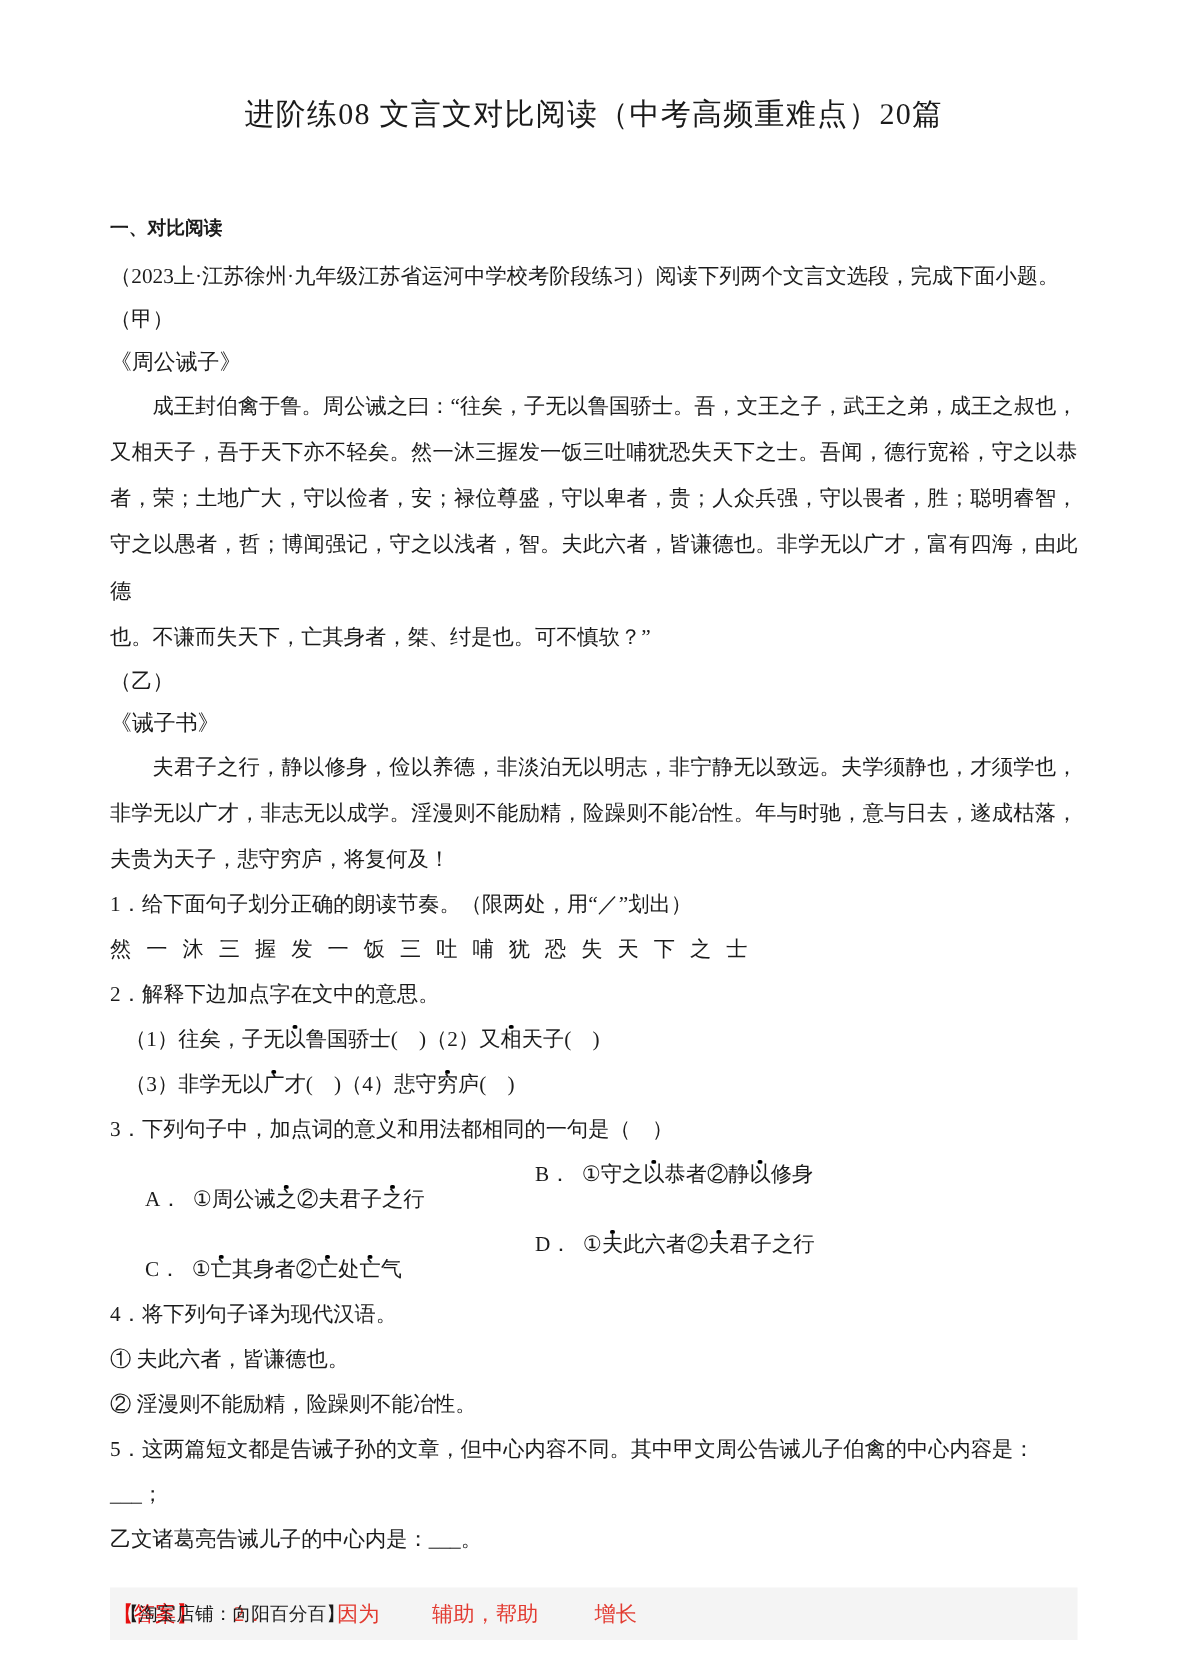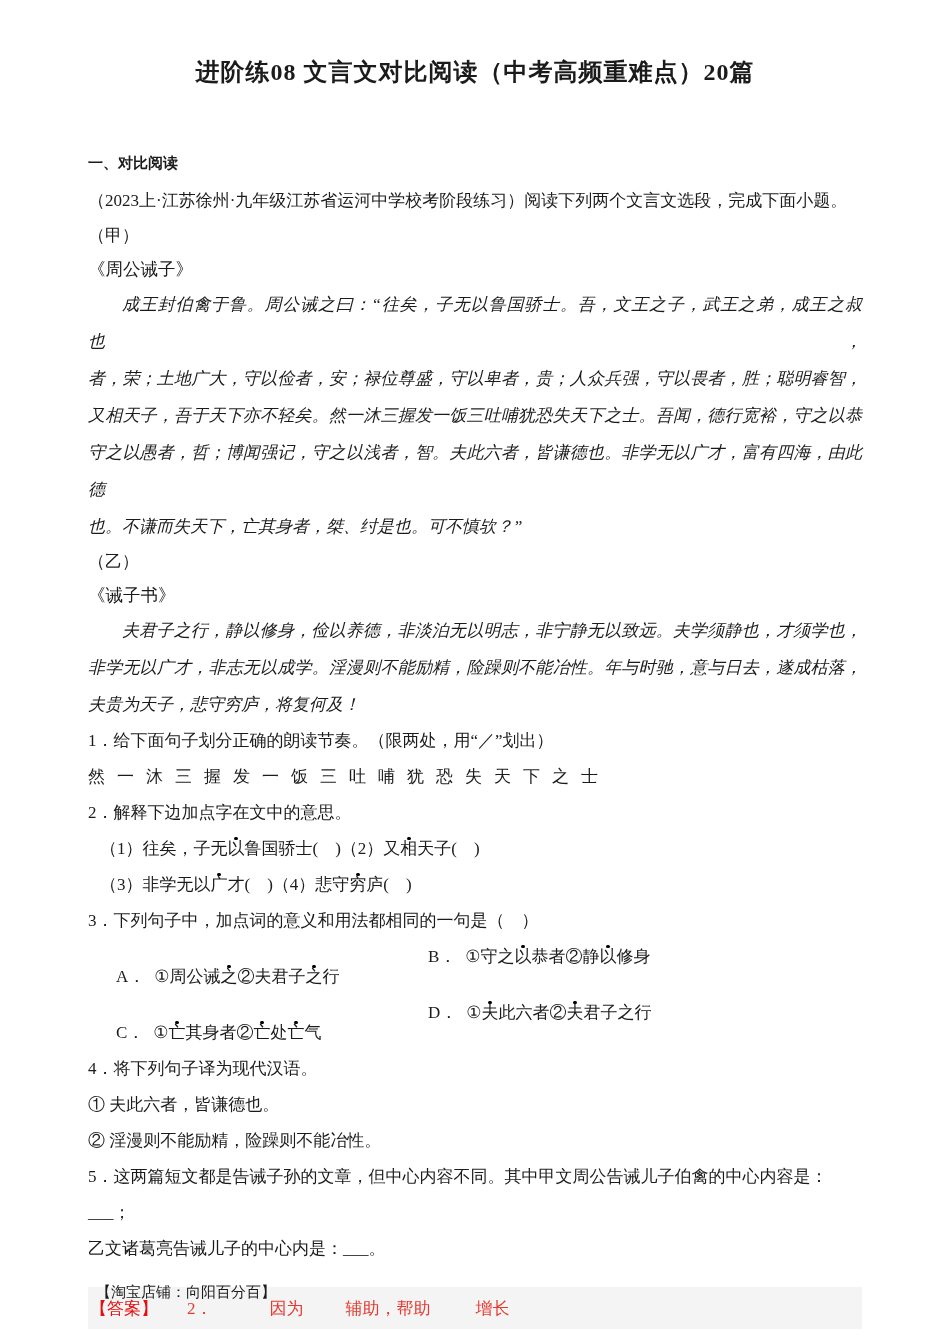--- a/index.html
+++ b/index.html
@@ -7,44 +7,43 @@
     position:relative;
     width:950px;height:1344px;
     box-sizing:border-box;
     padding:0 88px;
     background:#ffffff;
     color:#1b1b1b;
     font-family:"Liberation Serif","DejaVu Serif",serif;
     overflow:hidden;
   }
   .title{
-    margin:56px 0 0 0;
+    margin:76px 0 0 0;
     line-height:32px;
     font-size:24px;
-    font-weight:bold;
+    font-weight:normal;
     text-align:center;
     letter-spacing:1px;
   }
   .heading{
     margin-top:56px;
     line-height:38px;
     font-size:15px;
     font-weight:bold;
   }
   .intro{line-height:37px;font-size:17px;}
   .plabel{line-height:34px;font-size:17px;}
   .ptitle{
     line-height:33px;
     font-size:17.5px;
     text-align:left;
   }
   .passage .pline{
     line-height:37px;
     font-size:17px;
-    font-style:italic;
   }
   .passage .pline.ind{text-indent:2em;}
   .passage .pline.jst{text-align:justify;text-align-last:justify;}
   .qline{line-height:36px;font-size:17px;}
   .spaced{letter-spacing:12px;}
   .sub{margin-left:12px;}
   .opt-row{display:flex;margin-left:28px;}
   .opt-l{width:312px;margin-top:20px;}
   .opt-label{margin-right:9px;}
   .seg-dot{position:relative;}
@@ -85,22 +84,22 @@
   <h1 class="title">进阶练08 文言文对比阅读（中考高频重难点）20篇</h1>
 
   <div class="heading">一、对比阅读</div>
 
   <div class="intro">（2023上·江苏徐州·九年级江苏省运河中学校考阶段练习）阅读下列两个文言文选段，完成下面小题。</div>
 
   <div class="plabel">（甲）</div>
   <div class="ptitle">《周公诫子》</div>
   <div class="passage">
       <div class="pline jst ind">成王封伯禽于鲁。周公诫之曰：“往矣，子无以鲁国骄士。吾，文王之子，武王之弟，成王之叔也，</div>
+      <div class="pline jst">又相天子，吾于天下亦不轻矣。然一沐三握发一饭三吐哺犹恐失天下之士。吾闻，德行宽裕，守之以恭</div>
       <div class="pline jst">者，荣；土地广大，守以俭者，安；禄位尊盛，守以卑者，贵；人众兵强，守以畏者，胜；聪明睿智，</div>
-      <div class="pline jst">又相天子，吾于天下亦不轻矣。然一沐三握发一饭三吐哺犹恐失天下之士。吾闻，德行宽裕，守之以恭</div>
       <div class="pline jst">守之以愚者，哲；博闻强记，守之以浅者，智。夫此六者，皆谦德也。非学无以广才，富有四海，由此德</div>
       <div class="pline">也。不谦而失天下，亡其身者，桀、纣是也。可不慎欤？”</div>
     </div>
 
   <div class="plabel">（乙）</div>
   <div class="ptitle">《诫子书》</div>
   <div class="passage">
       <div class="pline jst ind">夫君子之行，静以修身，俭以养德，非淡泊无以明志，非宁静无以致远。夫学须静也，才须学也，</div>
       <div class="pline jst">非学无以广才，非志无以成学。淫漫则不能励精，险躁则不能冶性。年与时驰，意与日去，遂成枯落，</div>
       <div class="pline">夫贵为天子，悲守穷庐，将复何及！</div>

